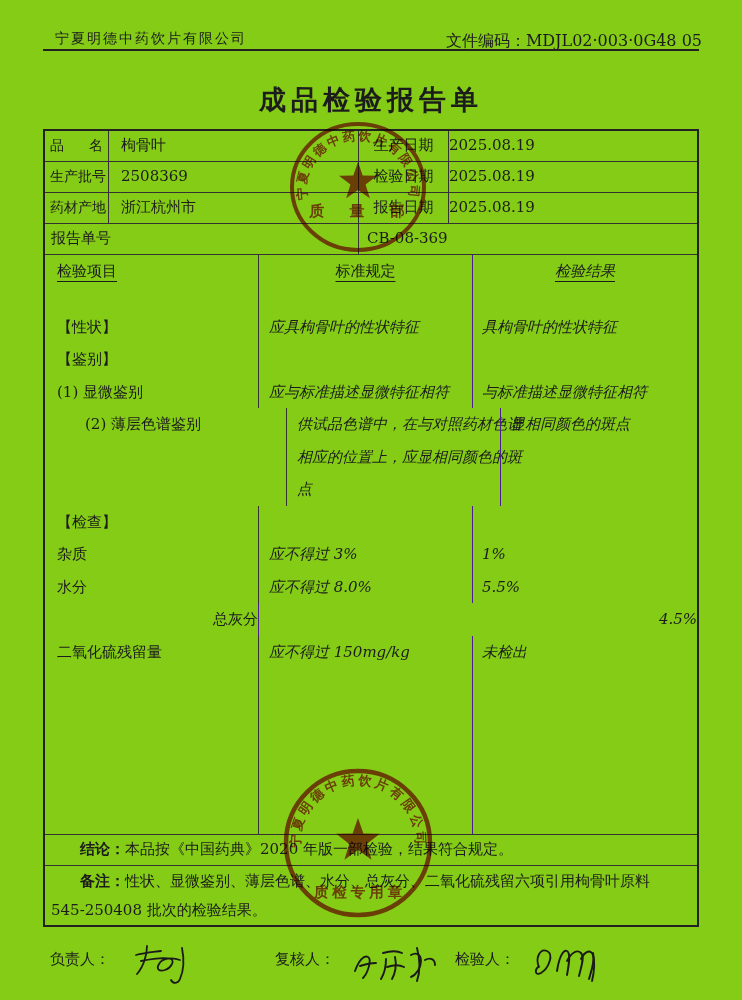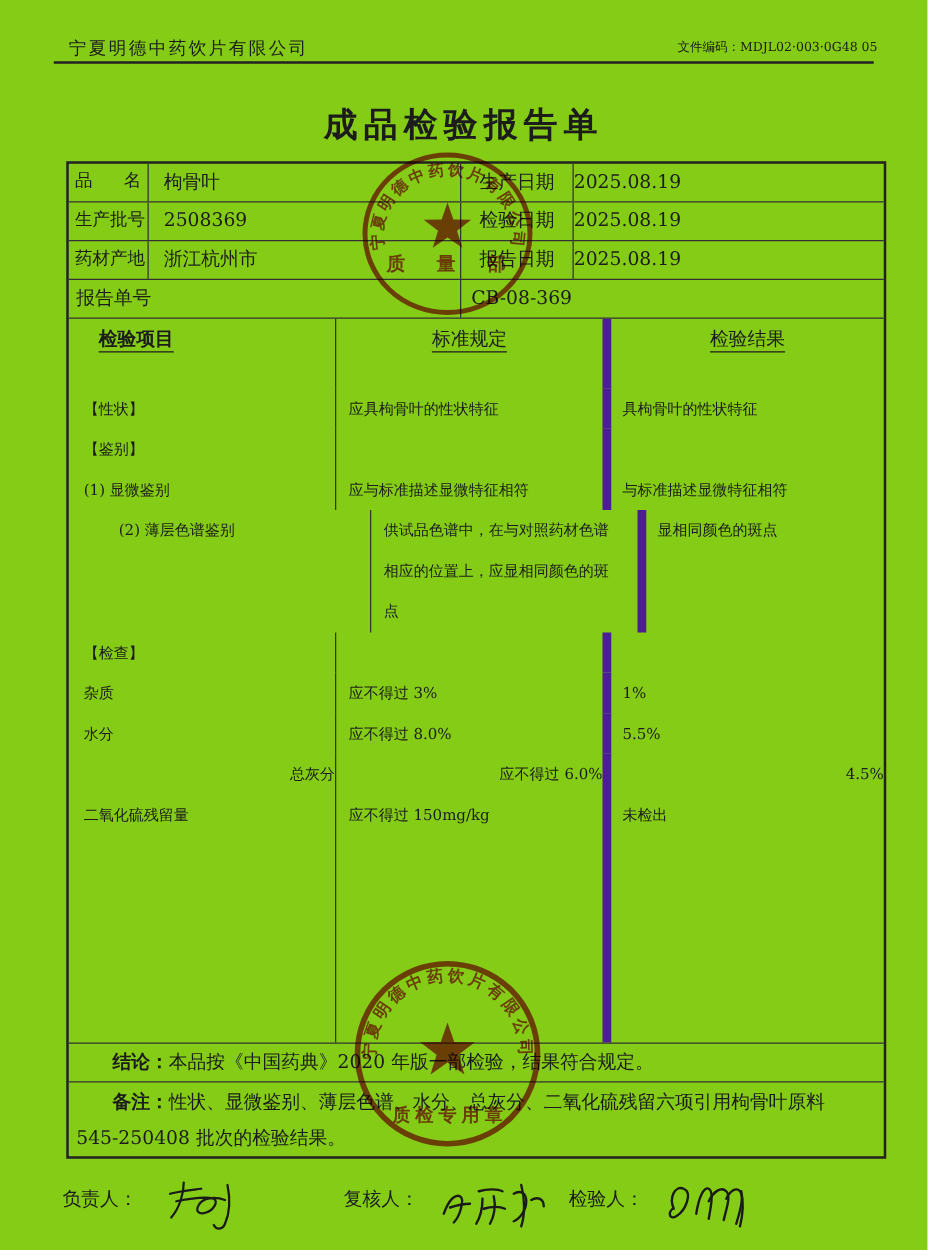--- a/index.html
+++ b/index.html
@@ -1,54 +1,54 @@
 <!DOCTYPE html>
 <html><head>
 <meta charset="utf-8">
 <style>
   * { margin:0; padding:0; box-sizing:border-box; }
   body { background:#ffffff; font-family:"DejaVu Serif","Liberation Serif",serif; color:#1c1c1c; }
   .page { position:relative; width:742px; height:1000px; background:#84cc16; overflow:hidden; }
 
   .co-name { position:absolute; left:55px; top:30px; font-size:14px; letter-spacing:2px; }
-  .doc-code { position:absolute; right:40px; top:31px; font-size:10px; }
+  .doc-code { position:absolute; right:40px; top:31px; font-size:16px; }
   .head-rule { position:absolute; left:43px; top:49px; width:656px; height:2px; background:#222; }
 
   .title { position:absolute; left:0; top:82px; width:100%; text-align:center;
            font-size:27px; font-weight:bold; letter-spacing:5px; }
 
-  .doc-table { position:absolute; left:53px; top:129px; width:656px; height:798px;
+  .doc-table { position:absolute; left:43px; top:129px; width:656px; height:798px;
                border:2px solid #222; display:flex; flex-direction:column; }
 
   
   .info-row { display:flex; height:31px; border-bottom:1px solid #333; }
   .icellb { border-left:1px solid #333; }
   .info-label  { width:63px;  font-size:14px; line-height:29px; text-align:justify; text-align-last:justify; padding:0 5px; overflow:hidden; white-space:nowrap; }
   .info-value  { width:250px; font-size:15px; line-height:29px; padding-left:12px; white-space:nowrap; }
   .info-label2 { width:90px;  font-size:15px; line-height:29px; text-align:center; white-space:nowrap; }
   .info-value2 { flex:1;      font-size:15px; line-height:29px; white-space:nowrap; }
   .report-label { width:313px; font-size:15px; line-height:29px; padding-left:6px; }
   .report-value { flex:1; font-size:15px; line-height:29px; padding-left:8px; border-left:1px solid #333; }
 
   
   .main-section { display:flex; flex-direction:column; height:581px; border-bottom:1px solid #333; }
   .insp-header { display:flex; height:56px; }
   .ihc { padding-top:7px; font-size:15px; }
   .c1 { width:213px; }
   .c2 { width:214px; border-left:1px solid #333; }
-  .c3 { flex:1; border-left:7px solid #4c1d95; }
-  .ihc.c1 { padding-left:24px;font-weight:bold; }
+  .c3 { flex:1; border-left:1px solid #4c1d95;font-style:italic; }
+  .ihc.c1 { padding-left:12px; }
   .ihc.c2, .ihc.c3 { text-align:center; }
   .ul { text-decoration:underline; text-underline-offset:5px; }
   .insp-row { display:flex; }
   .icell { overflow:visible; }
   .icell.c1 { padding-left:12px; }
-  .icell.c2 { padding-left:10px; }
+  .icell.c2 { padding-left:10px;font-style:italic; }
   .icell.c3 { padding-left:9px; }
-  .iline { height:32.5px; line-height:32.5px; font-size:12px; white-space:nowrap; }
+  .iline { height:32.5px; line-height:32.5px; font-size:15px; white-space:nowrap; }
   .insp-filler { flex:1; display:flex; }
 
   .concl-row { height:31px; border-bottom:1px solid #333; font-size:15px; line-height:29px; padding-left:35px; }
   .remark-row { flex:1; font-size:15px; padding:1px 8px 0 6px; }
   .remark-l1 { height:29px; line-height:29px; text-indent:29px; white-space:nowrap; }
   .remark-l2 { height:29px; line-height:29px; white-space:nowrap; }
   .blabel { font-weight:bold;margin-top:48px; }
 
   
   .sig-group { position:absolute; top:948px; display:flex; align-items:flex-start; }
@@ -172,23 +172,20 @@
           <div class="icell c2">
             <div class="iline">应不得过 8.0%</div>
           </div>
           <div class="icell c3">
             <div class="iline">5.5%</div>
           </div>
         </div>
         <div class="insp-row" style="height: 32.5px; text-align: right;">
           <div class="icell c1">
             <div class="iline">总灰分</div>
-          </div>
-          <div class="icell c2">
-            <div class="iline">应不得过 6.0%</div>
           </div>
           <div class="icell c3">
             <div class="iline">4.5%</div>
           </div>
         </div>
         <div class="insp-row" style="height: 32.5px;">
           <div class="icell c1">
             <div class="iline">二氧化硫残留量</div>
           </div>
           <div class="icell c2">

